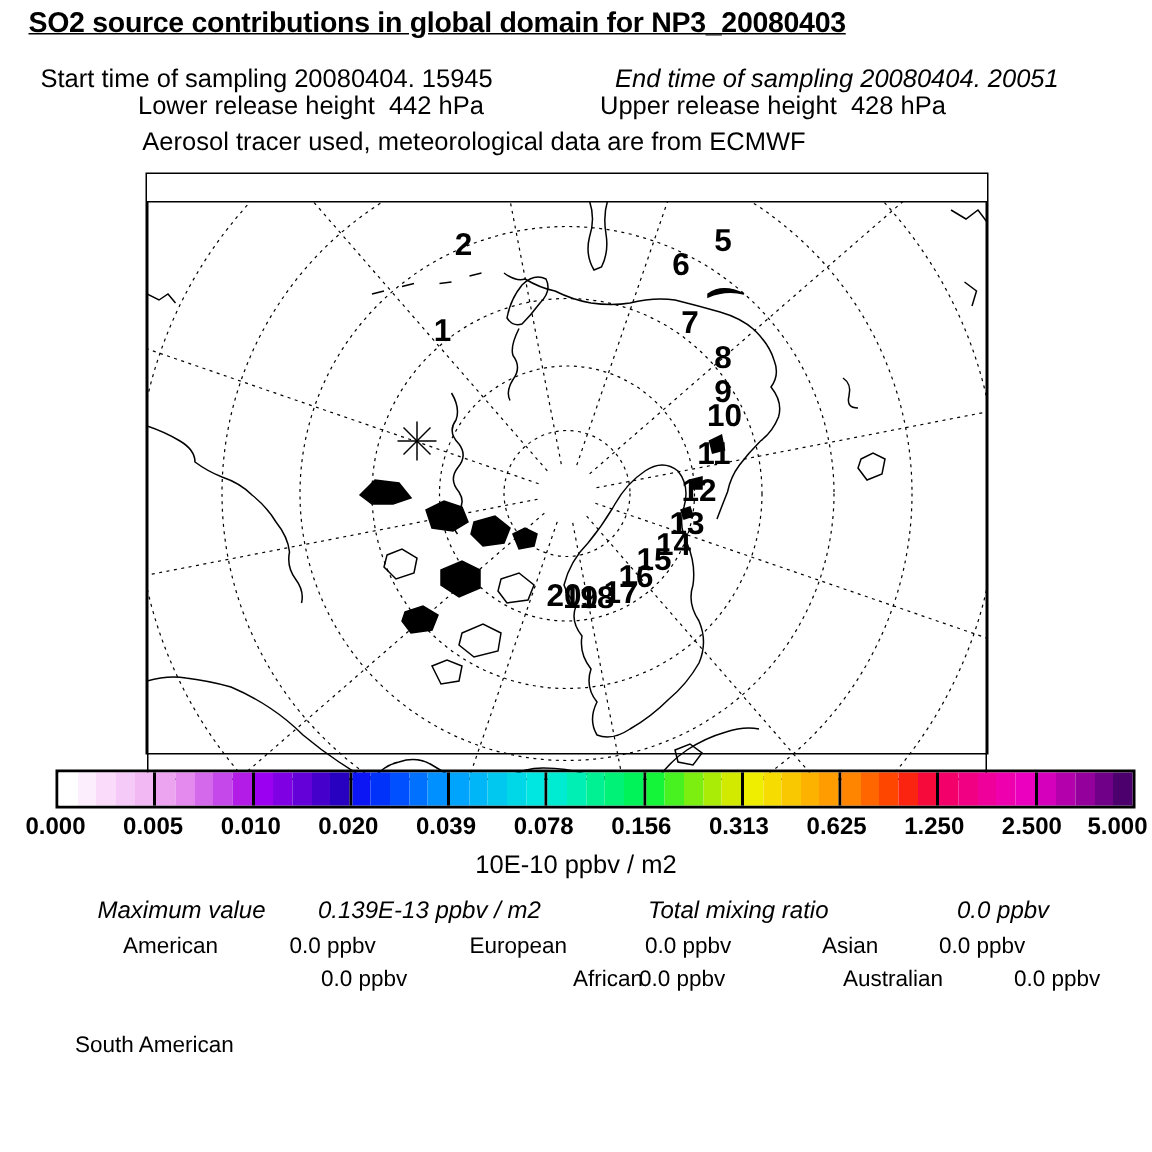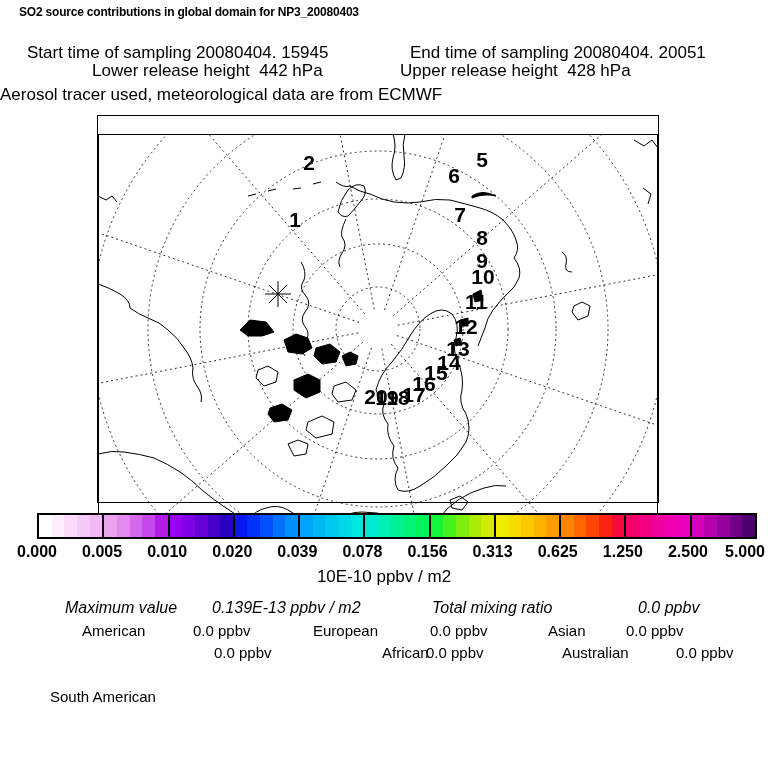--- a/index.html
+++ b/index.html
@@ -1,25 +1,25 @@
 <!DOCTYPE html>
 <html><head>
 <meta charset="utf-8">
 <style>
   html,body{margin:0;padding:0;background:#ffffff;}
   body{width:768px;height:768px;position:relative;overflow:hidden;
        font-family:"Liberation Sans", sans-serif;color:#000;}
   .abs{position:absolute;white-space:pre;}
-  #title{left:19px;top:5px;font-size:12px;font-weight:bold;letter-spacing:-0.2px;}
+  #title{left:19px;top:5px;font-size:19px;font-weight:bold;letter-spacing:-0.2px;text-decoration:underline;}
   .hline{font-size:17px;}
   #line2a{left:27px;top:43px;}
-  #line2b{left:410px;top:43px;}
+  #line2b{left:410px;top:43px;font-style:italic;}
   #line3a{left:92px;top:61px;}
   #line3b{left:400px;top:61px;}
-  #line4{left:0;top:85px;width:632px;}
+  #line4{left:0;top:85px;width:632px;text-align:center;}
   #mapbox{left:97px;top:115px;width:560px;height:386px;border:1px solid #000;}
   #colorbar{left:37px;top:513px;width:716px;height:22px;border:2px solid #000;
             display:flex;box-sizing:content-box;}
   .cb-seg{display:flex;flex:1 1 0;}
   .cb-seg + .cb-seg{border-left:2px solid #000;}
   .cb-cell{flex:1 1 0;}
   .tick{position:absolute;top:543px;font-size:16px;font-weight:bold;
         transform:translateX(-50%);white-space:nowrap;}
   #unitline{left:0;top:567px;width:768px;text-align:center;font-size:17px;}
   .statA{font-size:16px;top:599px;font-style:italic;}

